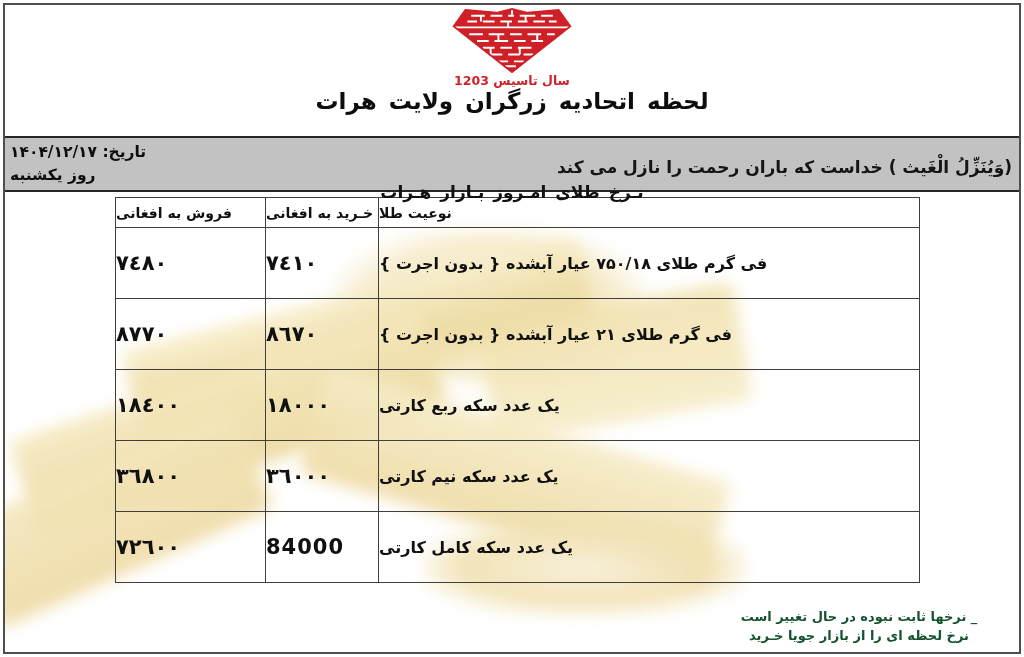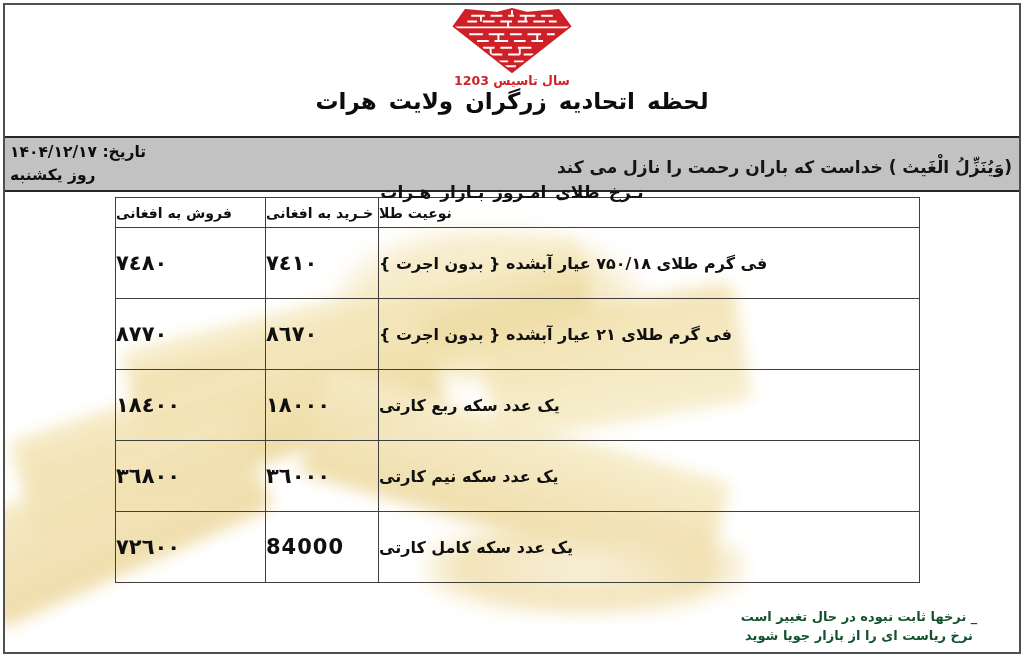--- a/index.html
+++ b/index.html
@@ -152,16 +152,16 @@
       <tr>
         <td class="type">یک عدد سکه کامل کارتی</td>
         <td class="num">84000</td>
         <td class="num">۷۲٦۰۰</td>
       </tr>
     </tbody>
   </table>
 
   <div class="footer-note">
     <div>_ نرخها ثابت نبوده در حال تغییر است</div>
-    <div>نرخ ریاست ای را از بازار جویا شوید</div>
+    <div>نرخ لحظه ای را از بازار جویا خـرید</div>
   </div>
 
 </div>
 
 </body></html>

